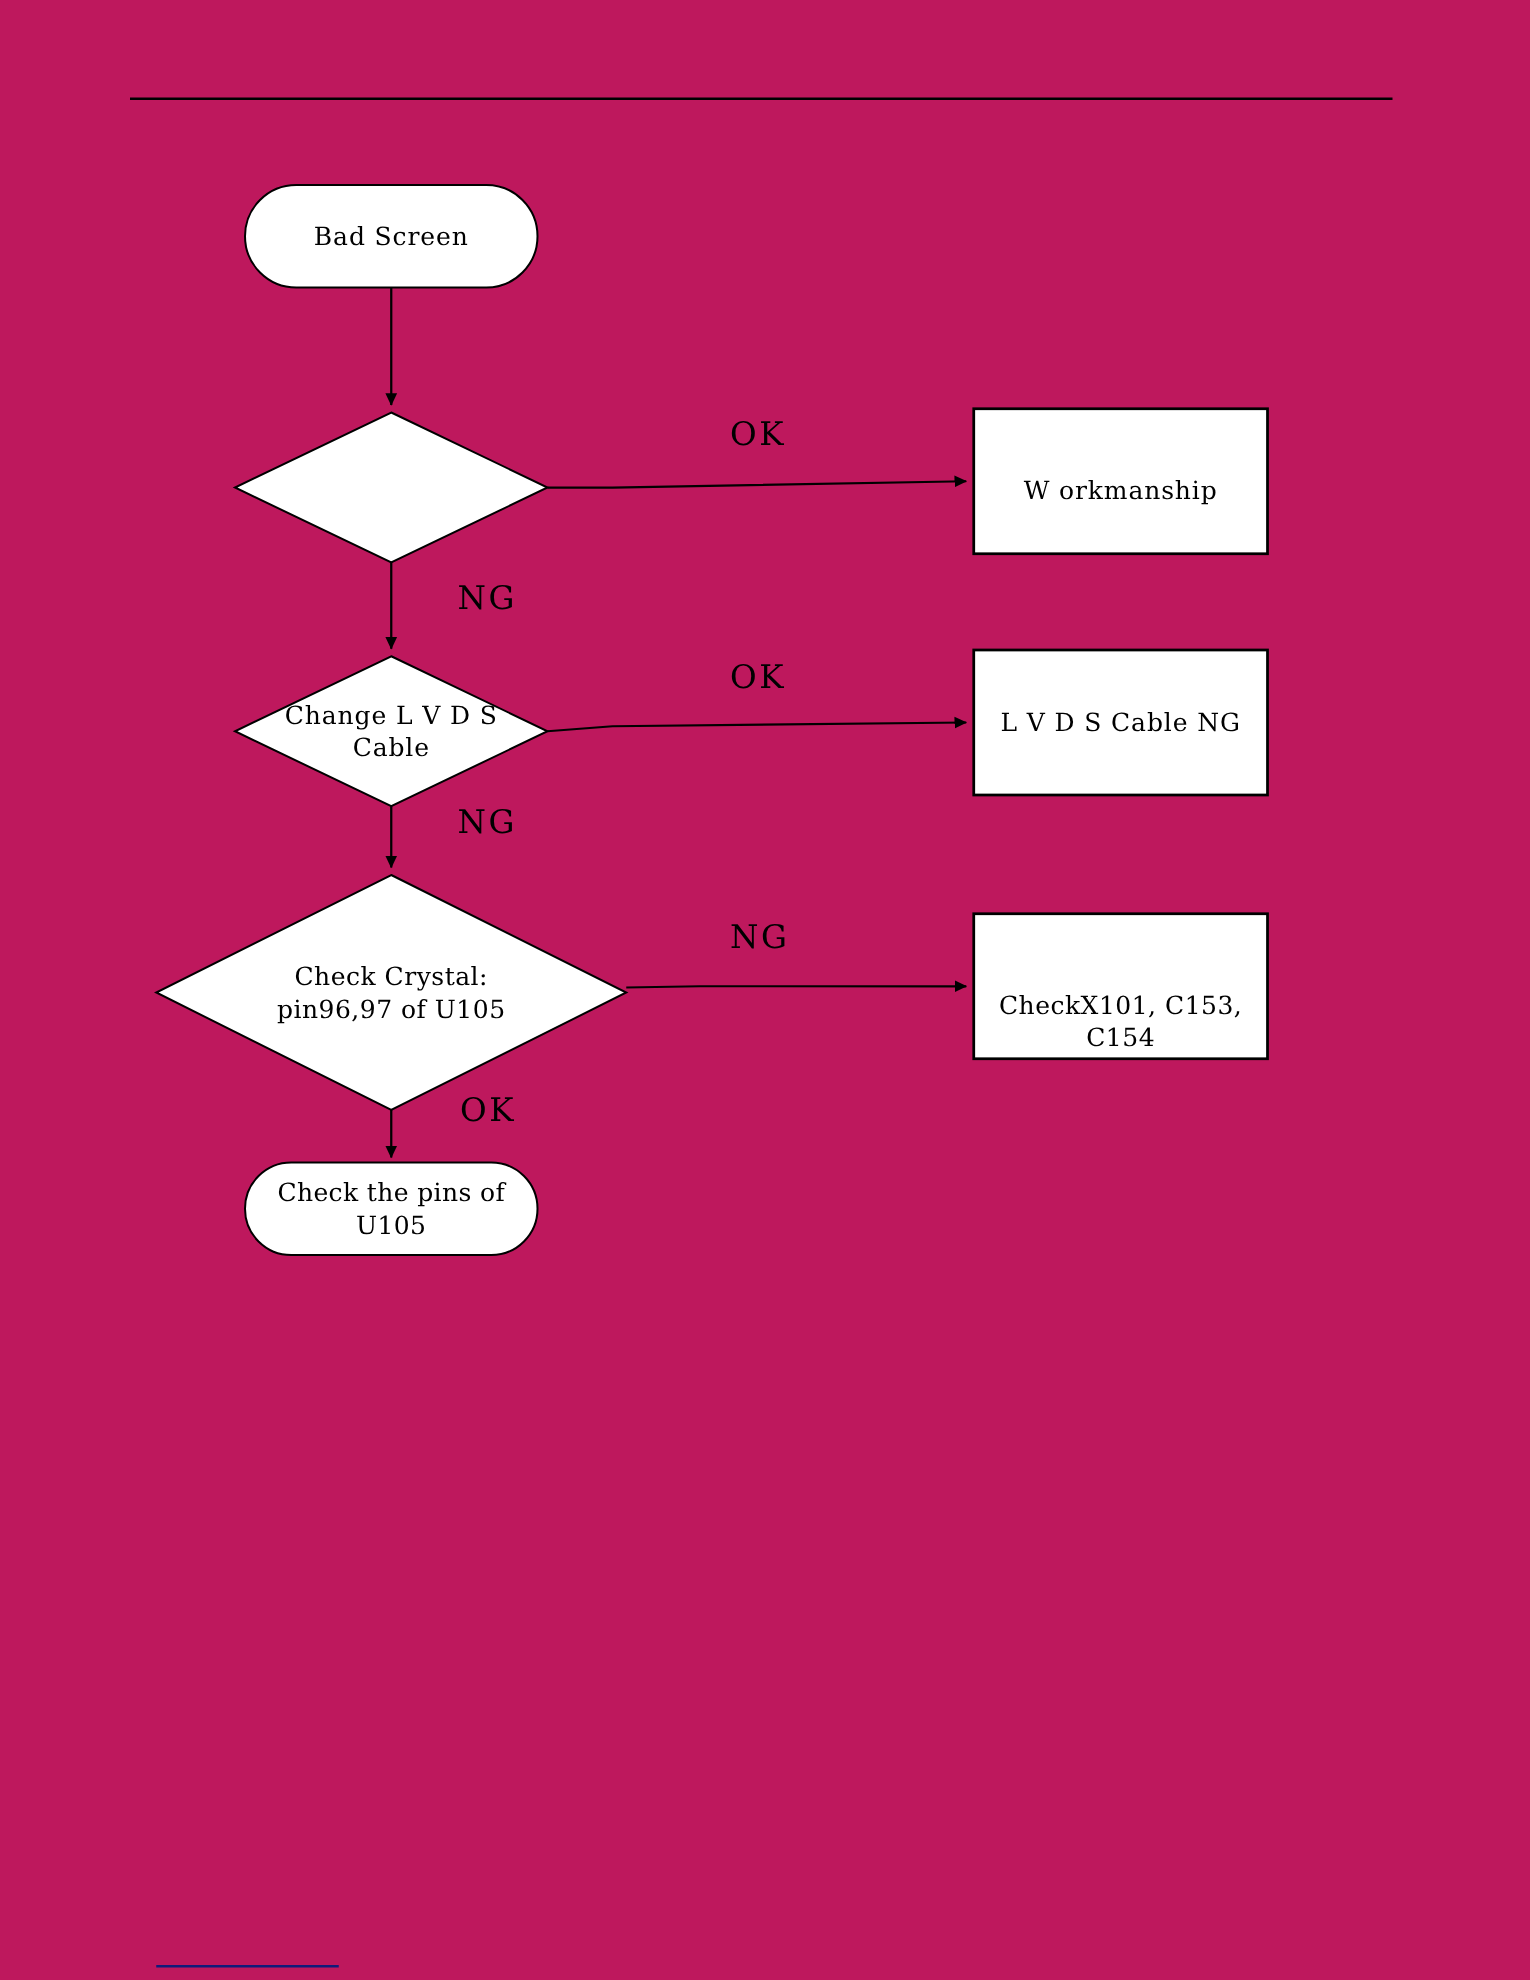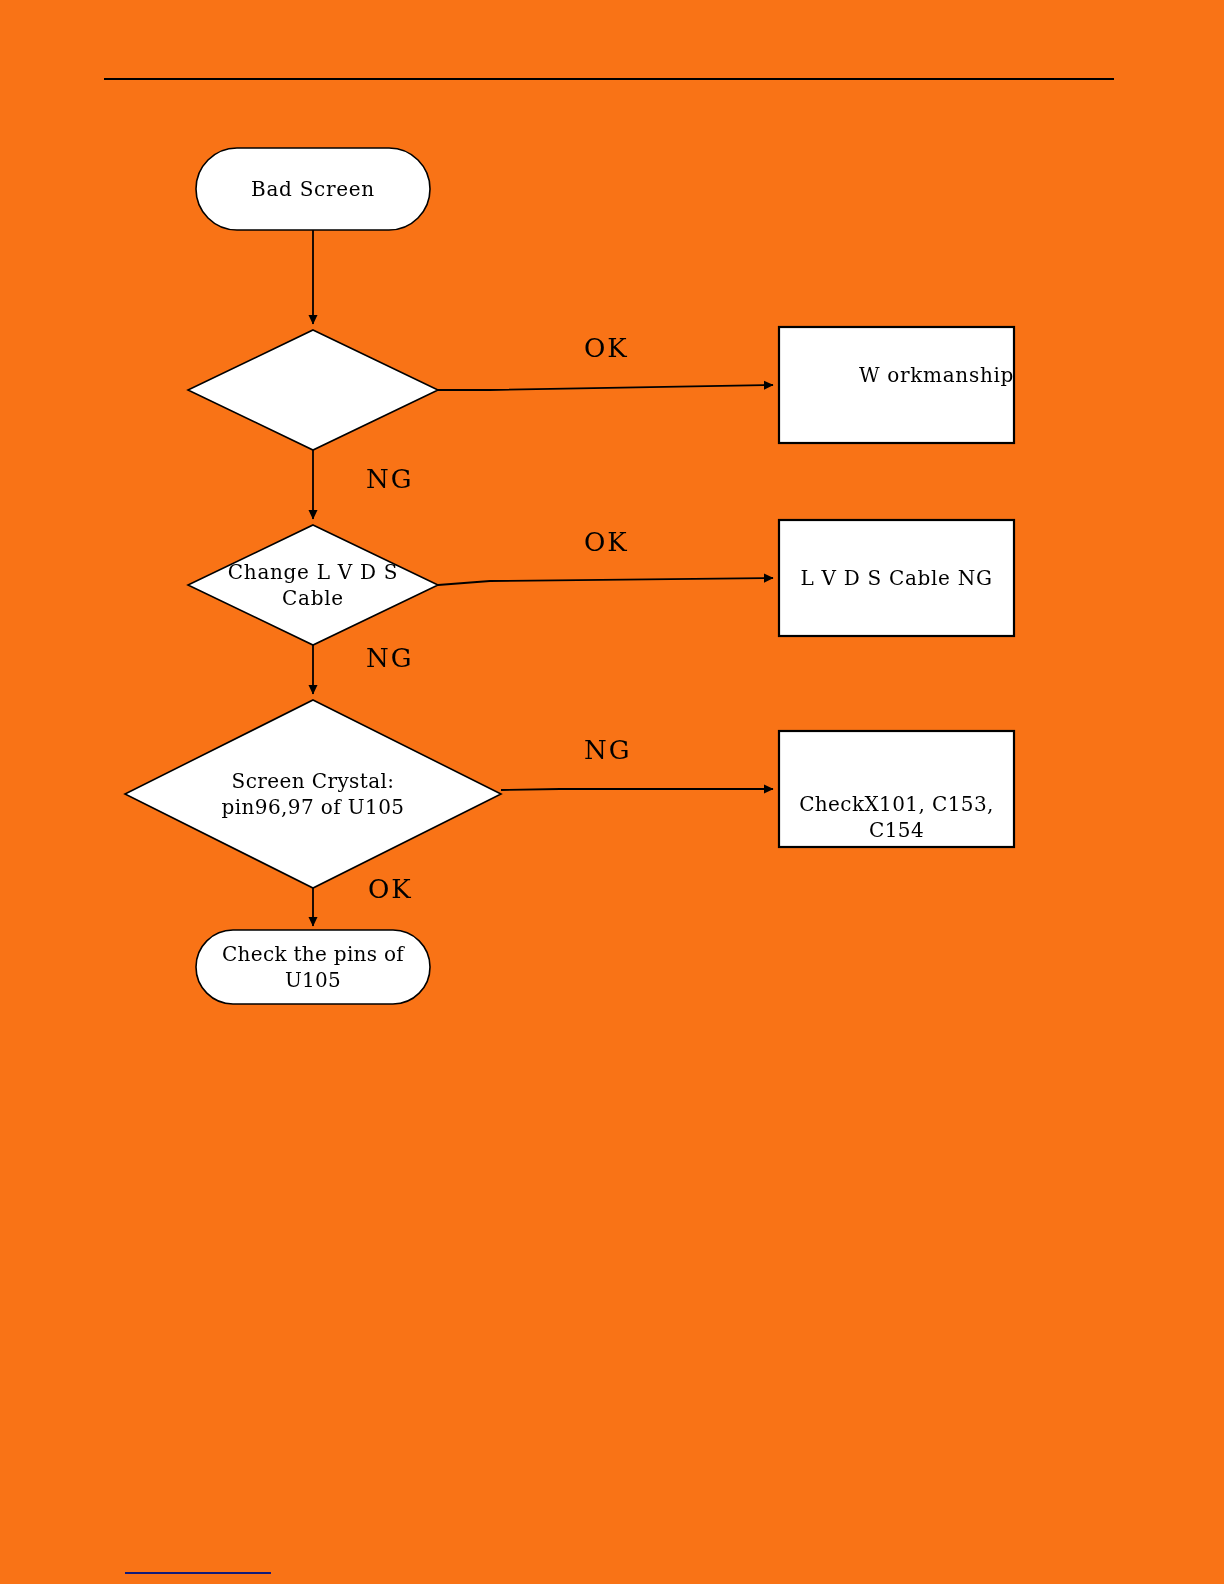--- a/index.html
+++ b/index.html
@@ -9,21 +9,21 @@
     background: #ffffff;
   }
   body {
     font-family: "DejaVu Serif", "Liberation Serif", serif;
     color: #000000;
   }
   #page {
     position: relative;
     width: 1224px;
     height: 1584px;
-    background: #f97316;
+    background: #be185d;
     overflow: hidden;
   }
   
   #header-rule {
     position: absolute;
     left: 104px;
     top: 78px;
     width: 1010px;
     height: 0;
     border-top: 2px solid #000000;
@@ -112,28 +112,28 @@
     <line x1="313" y1="645" x2="313" y2="694" stroke="#000000" stroke-width="1.8" marker-end="url(#arrowhead)"></line>
 
     <path d="M501,790 L560,789 L773,789" fill="none" stroke="#000000" stroke-width="1.8" marker-end="url(#arrowhead)"></path>
 
     <line x1="313" y1="888" x2="313" y2="926" stroke="#000000" stroke-width="1.8" marker-end="url(#arrowhead)"></line>
   </svg>
 
   <div class="node-label" style="left:196px; top:148px; width:234px; height:82px;">Bad Screen</div>
 
 
-  <div class="node-label" style="left:779px; top:327px; width:235px; height:96px;padding-left:40px;">W orkmanship</div>
+  <div class="node-label" style="left:779px; top:344px; width:235px; height:96px;">W orkmanship</div>
 
   <div class="node-label" style="left:188px; top:525px; width:250px; height:120px;text-align:center;">Change L V D S
 Cable</div>
 
   <div class="node-label" style="left:779px; top:520px; width:235px; height:116px;">L V D S Cable NG</div>
 
-  <div class="node-label" style="left:145px; top:700px; width:336px; height:188px; letter-spacing:0.4px;">Screen Crystal:
+  <div class="node-label" style="left:145px; top:700px; width:336px; height:188px; letter-spacing:0.4px;">Check Crystal:
 pin96,97 of U105</div>
 
   <div class="node-label" style="left:779px; top:731px; width:235px; height:116px; letter-spacing:0.4px;margin-top:28px;">CheckX101, C153,
 C154</div>
 
   <div class="node-label" style="left:196px; top:930px; width:234px; height:74px; letter-spacing:0.3px;">Check the pins of
 U105</div>
 
   <div class="edge-label" style="left:584px; top:333px;">OK</div>
 

